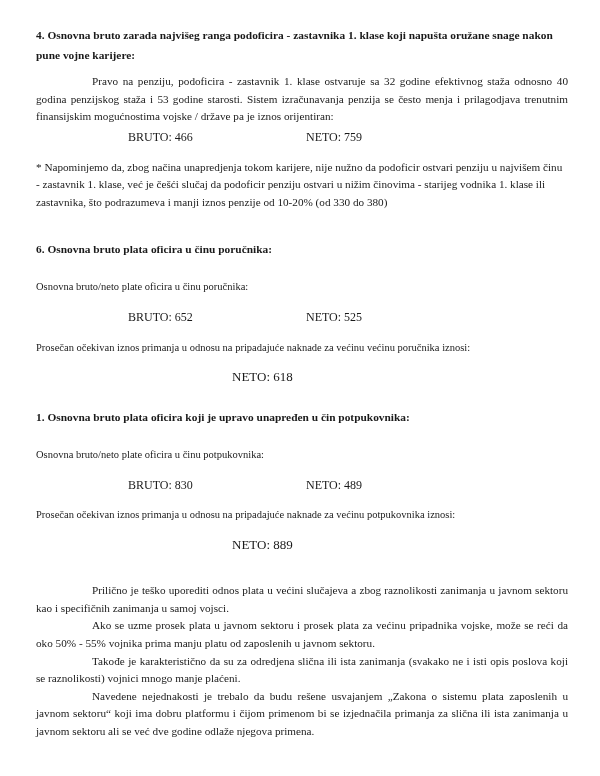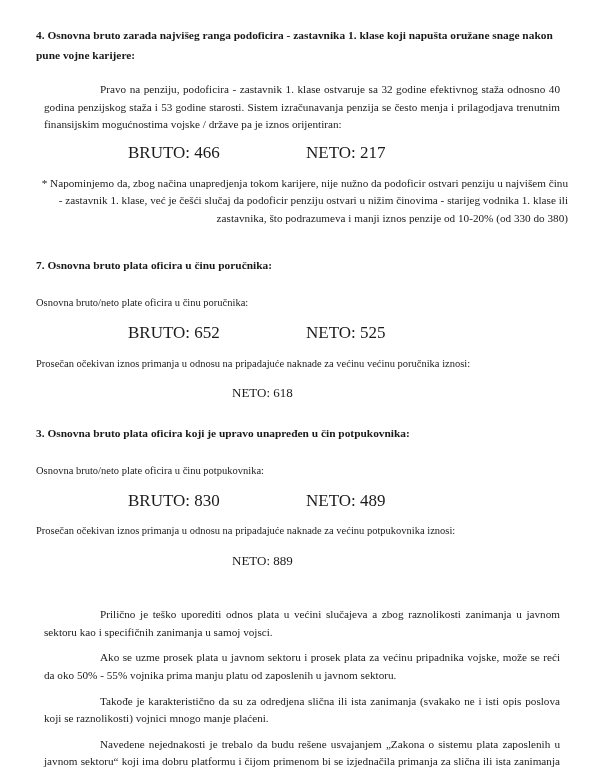--- a/index.html
+++ b/index.html
@@ -34,37 +34,37 @@
     text-align: left;
     margin: 0;
   }
   .heading-4 { margin-bottom: 0; }
 
   
   .para {
     font-size: 11.2px;
     line-height: 17.6px;
     text-align: justify;
-    margin: 8px;
+    margin: 0;
   }
   .para-indent { text-indent: 56px; }
   .para-small {
     font-size: 10.5px;
     line-height: 17.2px;
     text-align: left;
   }
   .para-note {
     font-size: 11.2px;
     line-height: 17.4px;
-    text-align: right;
+    text-align: left;
   }
 
   
   .value-row {
-    font-size: 17px;
+    font-size: 12px;
     line-height: 18px;
     position: relative;
     height: 18px;
   }
   .value-row .v-bruto {
     position: absolute;
     left: 92px;
   }
   .value-row .v-neto {
     position: absolute;
@@ -89,47 +89,47 @@
 <div class="page">
   <div class="doc-body">
 
     <div>
       <p class="heading heading-4">4. Osnovna bruto zarada najvišeg ranga podoficira - zastavnika 1. klase koji napušta oružane snage nakon pune vojne karijere:</p>
       <div class="gap-8"></div>
       <p class="para para-indent">Pravo na penziju, podoficira - zastavnik 1. klase ostvaruje sa 32 godine efektivnog staža odnosno 40 godina penzijskog staža i 53 godine starosti. Sistem izračunavanja penzija se često menja i prilagodjava trenutnim finansijskim mogućnostima vojske / države pa je iznos orijentiran:</p>
       <div class="gap-2"></div>
       <div class="value-row">
         <span class="v-bruto">BRUTO: 466</span>
-        <span class="v-neto">NETO: 217</span>
+        <span class="v-neto">NETO: 759</span>
       </div>
       <div class="gap-2"></div>
       <p class="para-note">* Napominjemo da, zbog načina unapredjenja tokom karijere, nije nužno da podoficir ostvari penziju u najvišem činu - zastavnik 1. klase, već je češći slučaj da podoficir penziju ostvari u nižim činovima - starijeg vodnika 1. klase ili zastavnika, što podrazumeva i manji iznos penzije od 10-20% (od 330 do 380)</p>
     </div>
 
     <div class="gap-18"></div>
 
     <div>
-      <p class="heading">7. Osnovna bruto plata oficira u činu poručnika:</p>
+      <p class="heading">6. Osnovna bruto plata oficira u činu poručnika:</p>
       <div class="gap-8"></div>
       <p class="para-small">Osnovna bruto/neto plate oficira u činu poručnika:</p>
       <div class="gap-2"></div>
       <div class="value-row">
         <span class="v-bruto">BRUTO: 652</span>
         <span class="v-neto">NETO: 525</span>
       </div>
       <div class="gap-2"></div>
       <p class="para-small">Prosečan očekivan iznos primanja u odnosu na pripadajuće naknade za većinu većinu poručnika iznosi:</p>
       <div class="gap-2"></div>
       <div class="value-center">NETO: 618</div>
     </div>
 
     <div class="gap-22"></div>
 
     <div>
-      <p class="heading">3. Osnovna bruto plata oficira koji je upravo unapređen u čin potpukovnika:</p>
+      <p class="heading">1. Osnovna bruto plata oficira koji je upravo unapređen u čin potpukovnika:</p>
       <div class="gap-8"></div>
       <p class="para-small">Osnovna bruto/neto plate oficira u činu potpukovnika:</p>
       <div class="gap-2"></div>
       <div class="value-row">
         <span class="v-bruto">BRUTO: 830</span>
         <span class="v-neto">NETO: 489</span>
       </div>
       <div class="gap-2"></div>
       <p class="para-small">Prosečan očekivan iznos primanja u odnosu na pripadajuće naknade za većinu potpukovnika iznosi:</p>
       <div class="gap-2"></div>

